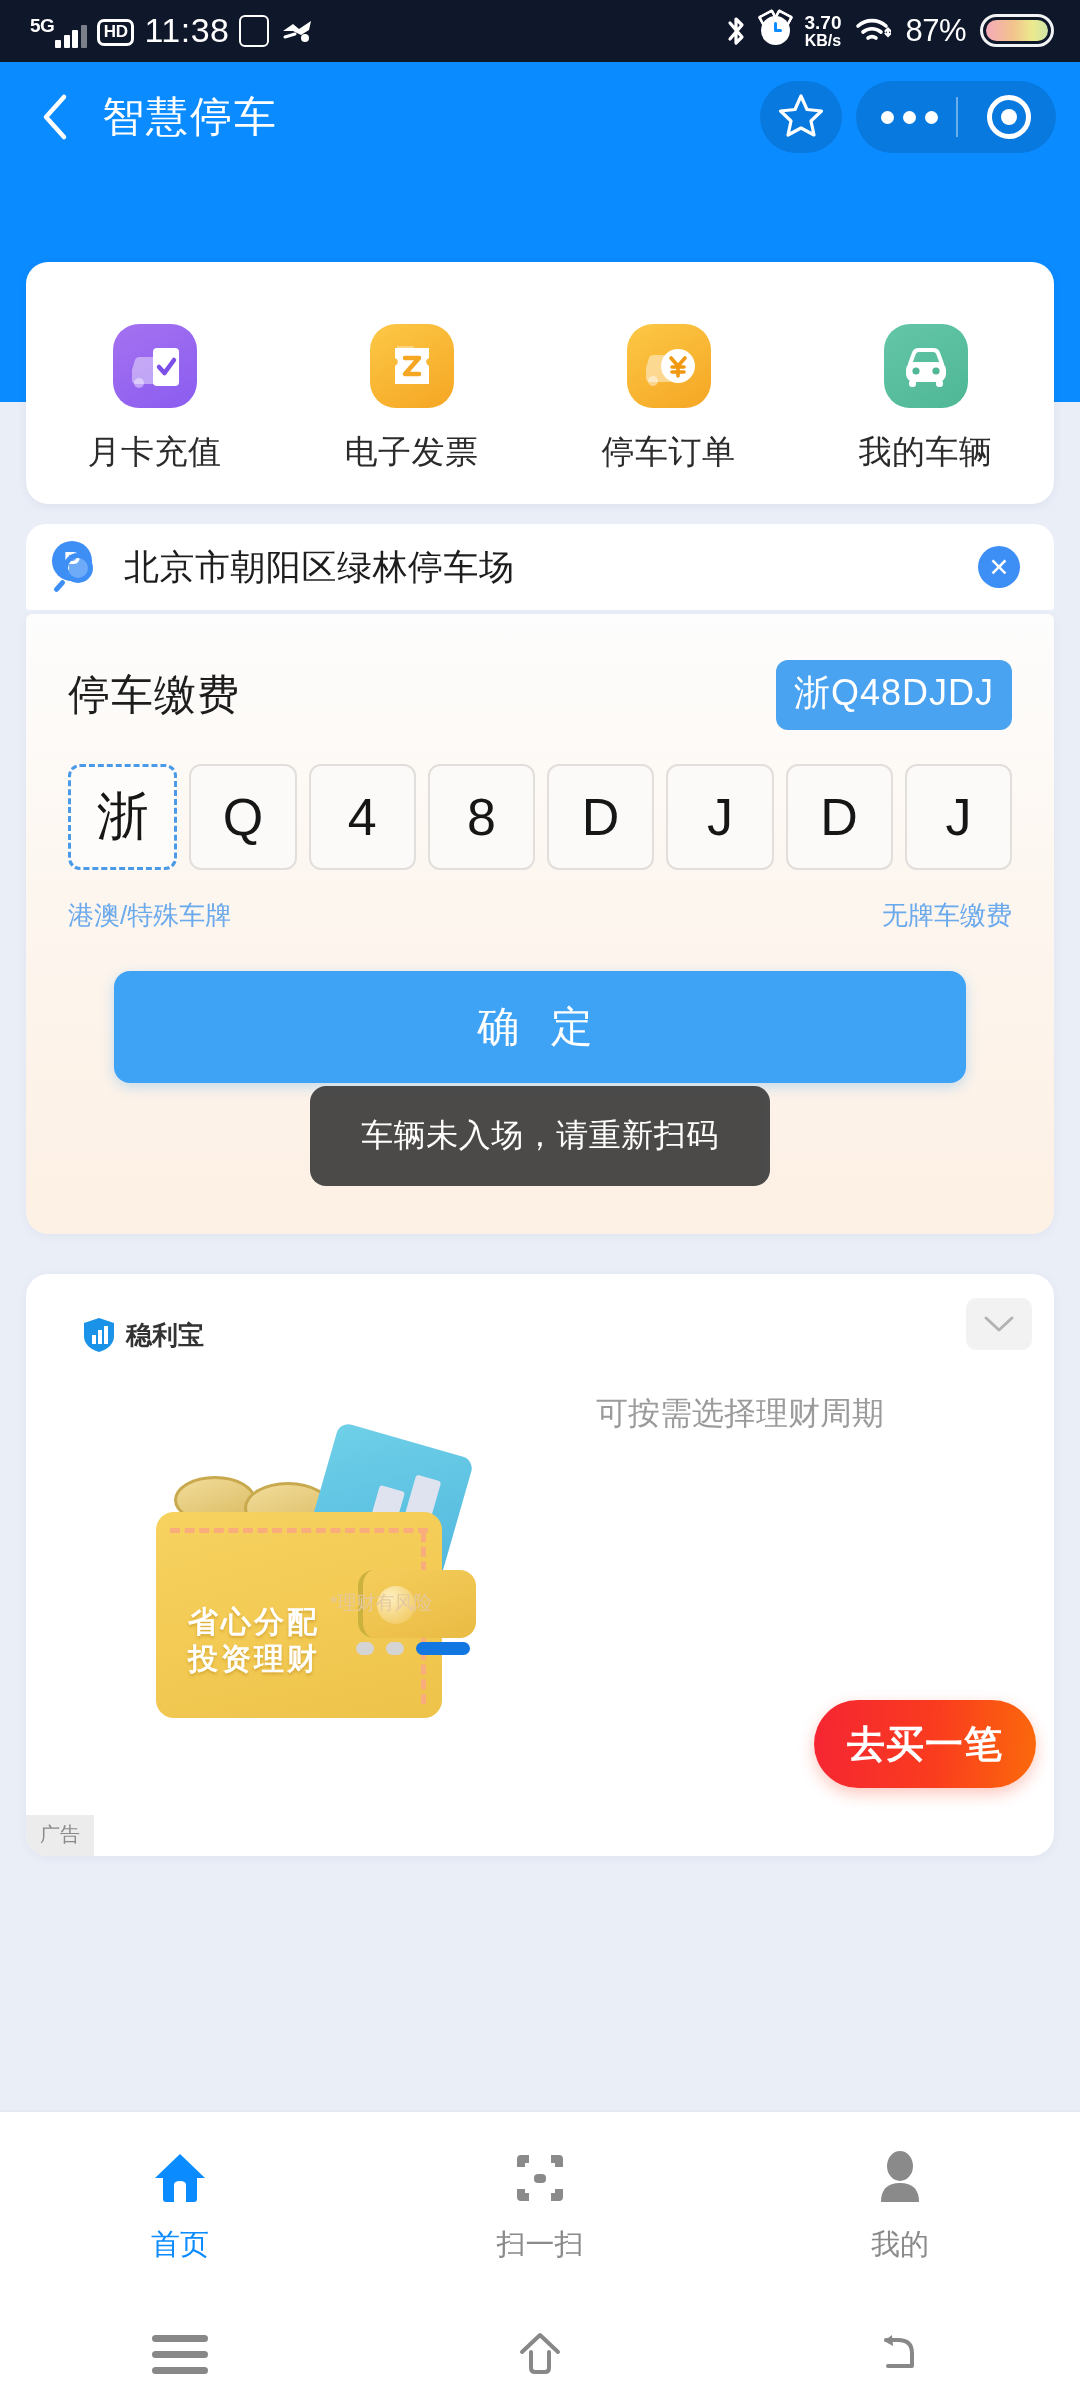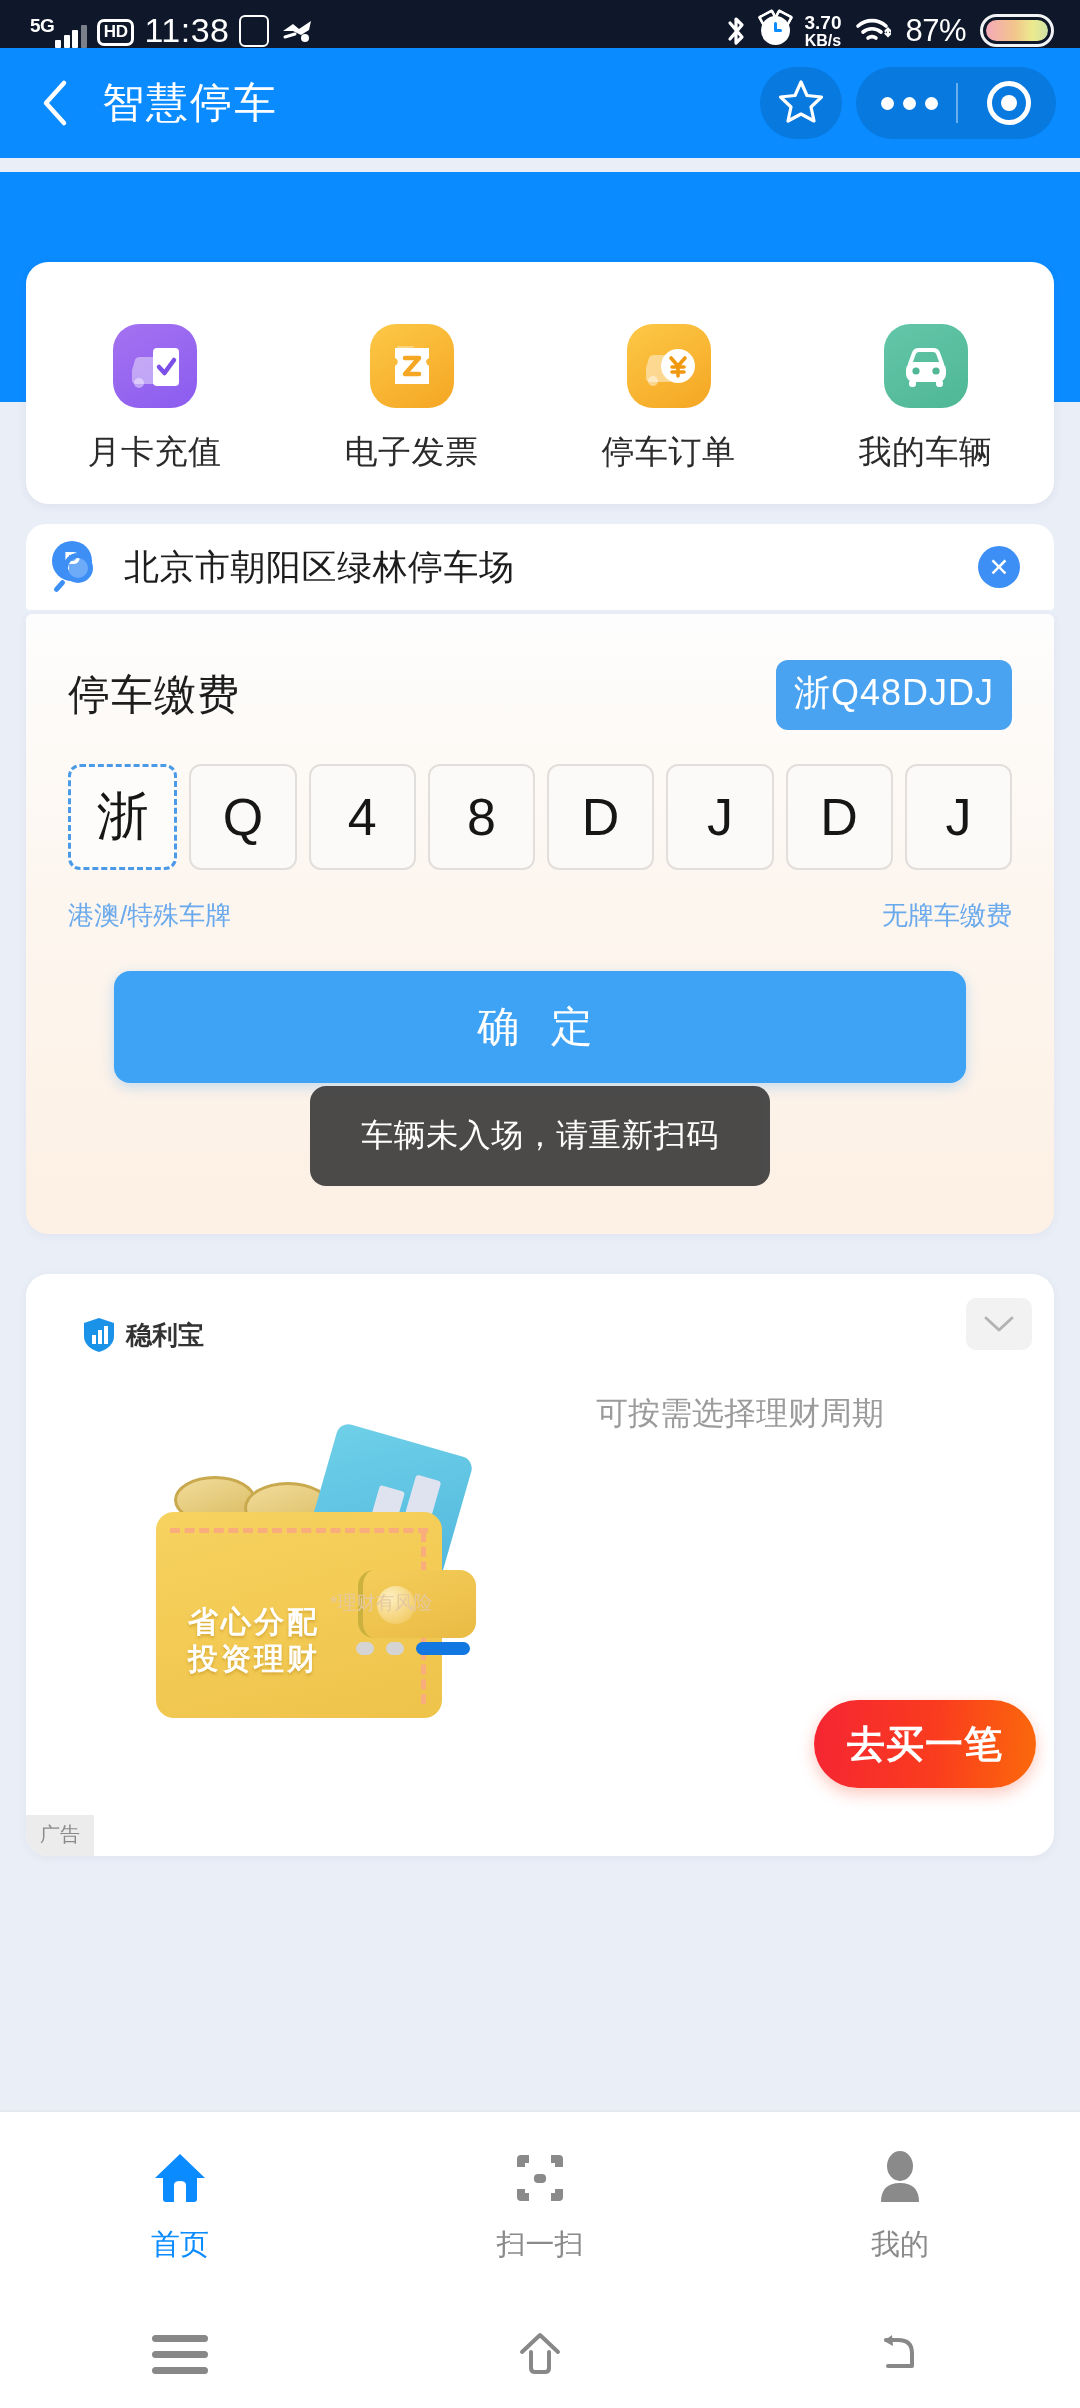--- a/index.html
+++ b/index.html
@@ -55,21 +55,21 @@
   .batt-pct{ font-size:31px; font-weight:500; letter-spacing:-.5px;}
   .batt{
     width:74px;height:33px;border:3px solid rgba(255,255,255,.95);border-radius:17px;
     padding:3px; position:relative;
   }
   .batt .fill{ width:100%;height:100%;border-radius:12px;
     background:linear-gradient(90deg,#f4a9b8 0%,#f2c48c 45%,#ecea8e 75%,#cfe3a8 100%);}
 
   
   .header{
-    position:absolute; top:48px; left:0; width:1080px; height:110px;
+    position:absolute; top:62px; left:0; width:1080px; height:110px;
     background:#0a8bff; display:flex; align-items:center; padding:0 24px 0 34px;text-align:right;
   }
   .back-arrow{ width:42px;height:52px;position:relative; cursor:pointer;}
   .title{ color:#fff; font-size:42px; font-weight:500; margin-left:26px; letter-spacing:2px;}
   .hdr-actions{ margin-left:auto; display:flex; align-items:center; gap:14px;}
   .star-btn{
     width:82px;height:72px;border-radius:40px;background:rgba(0,0,0,.13);
     display:flex;align-items:center;justify-content:center;
   }
   .capsule{

